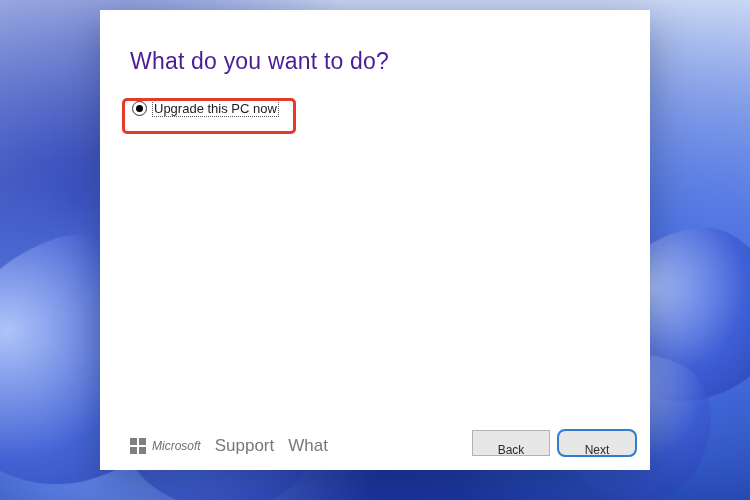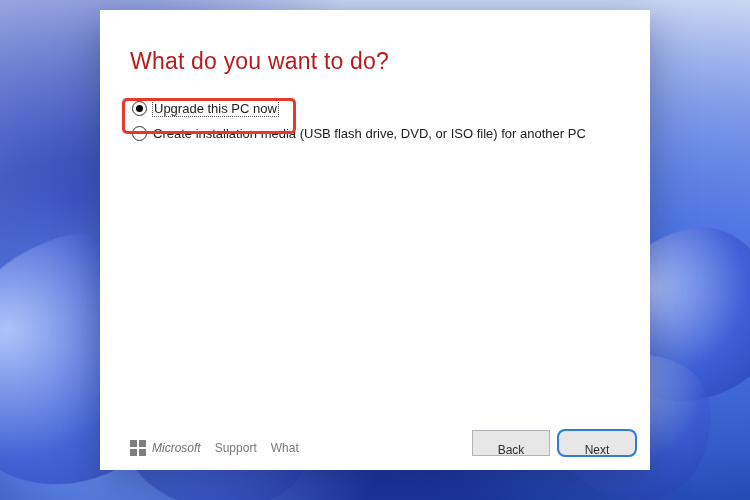--- a/index.html
+++ b/index.html
@@ -47,21 +47,21 @@
     display: flex;
     flex-direction: column;
   }
 
   .content {
     flex: 1 1 auto;
     padding: 38px 30px 0 30px;
     position: relative;
   }
   .title {
-    color: #b91c1c;
+    color: #4c1d95;
     font-size: 23px;
     font-weight: 400;
     margin: 0 0 26px 0;
     letter-spacing: 0.2px;
   }
   .options {
     margin-left: 2px;
   }
   .option-row {
     display: flex;
@@ -150,21 +150,21 @@
     width: 7px;
     height: 7px;
     background: #7f7f7f;
   }
   .ms-squares .a { left:0; top:0; }
   .ms-squares .b { right:0; top:0; }
   .ms-squares .c { left:0; bottom:0; }
   .ms-squares .d { right:0; bottom:0; }
   .footer-link {
     color: #787878;
-    font-size: 12px;
+    font-size: 17px;
     text-decoration: none;
     cursor: pointer;
   }
   .footer-right {
     display: flex;
     gap: 8px;
   }
   .btn {
     min-width: 78px;
     height: 24px;
@@ -193,24 +193,20 @@
 </div>
 
 <div class="dialog">
   <div class="content">
     <h1 class="title">What do you want to do?</h1>
 
     <div class="options">
       <div class="option-row">
         <span class="radio checked"></span>
         <span class="radio-label label-focus">Upgrade this PC now</span>
-      </div>
-      <div class="option-row">
-        <span class="radio"></span>
-        <span class="radio-label">Create installation media (USB flash drive, DVD, or ISO file) for another PC</span>
       </div>
     </div>
 
     <div class="highlight-box hb1"></div>
   </div>
 
   <div class="footer">
     <div class="footer-left">
       <span class="ms-logo">
         <span class="ms-squares">

